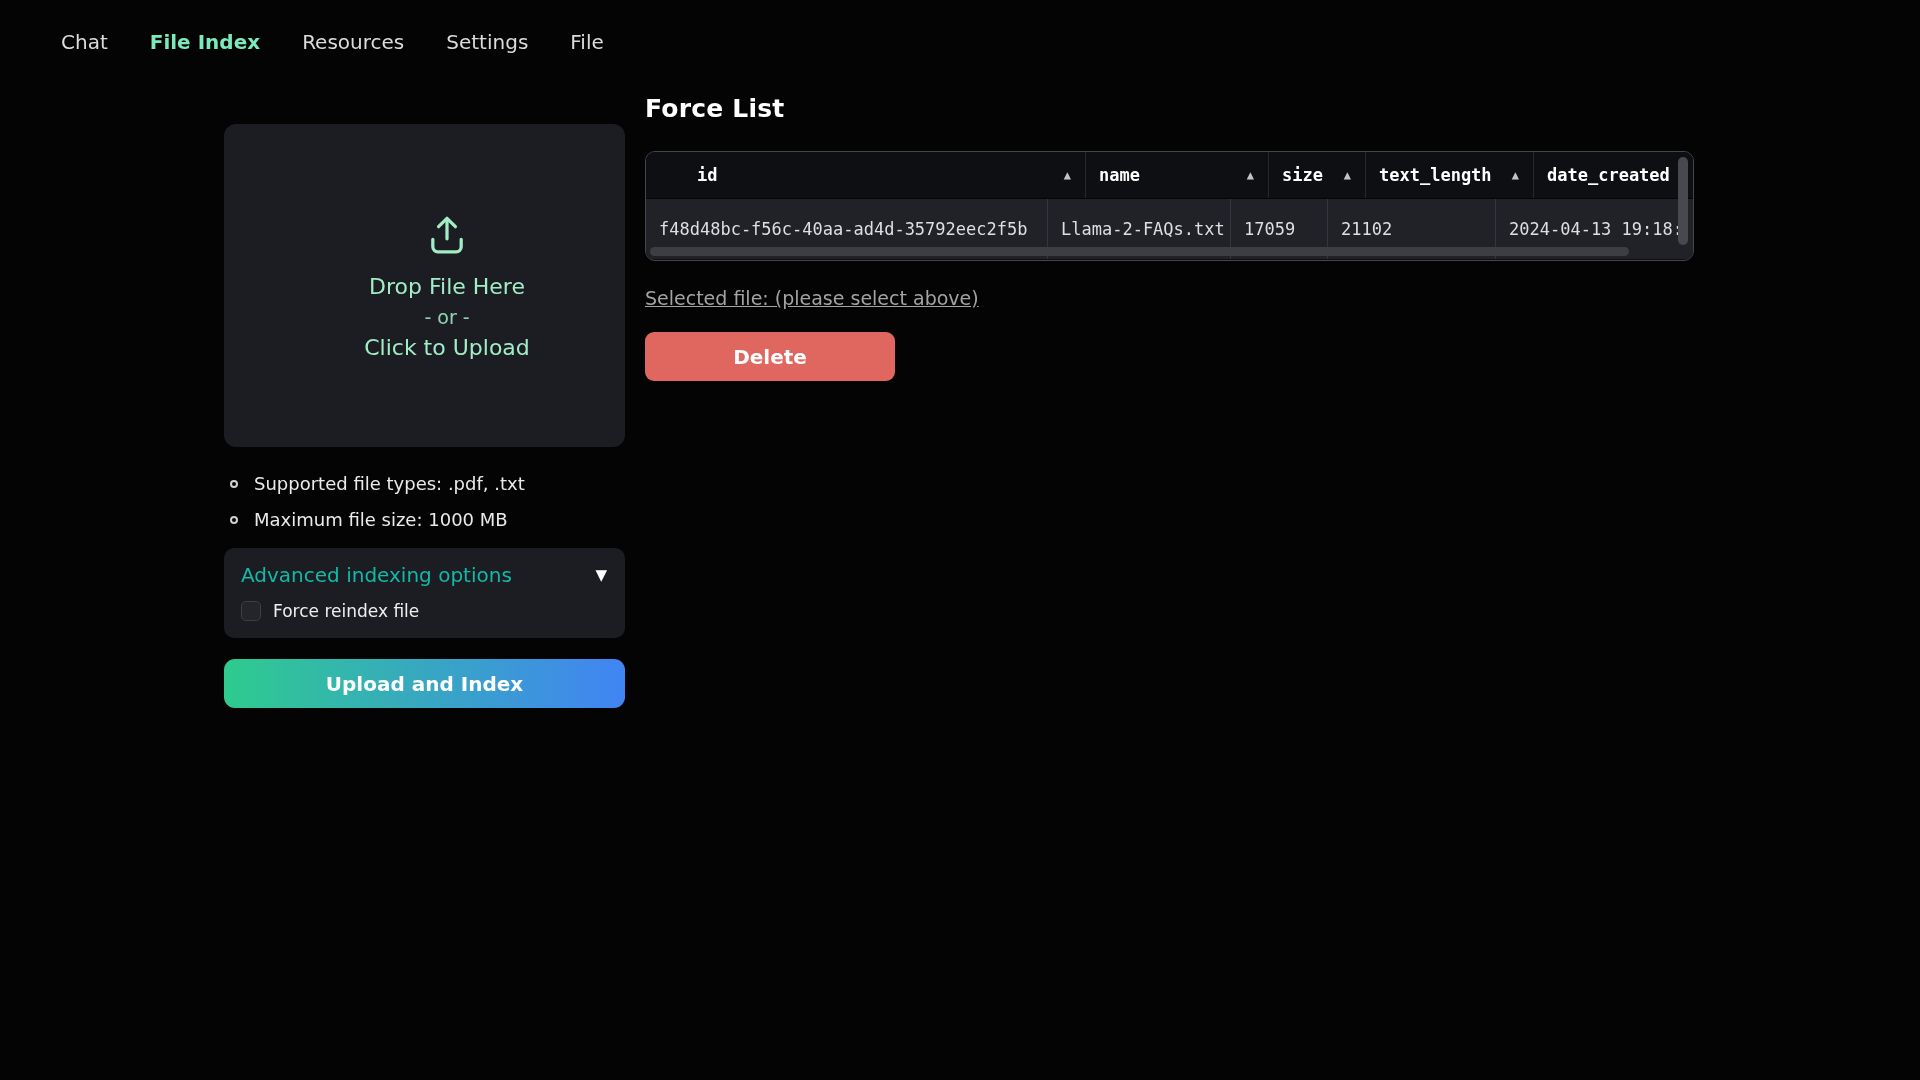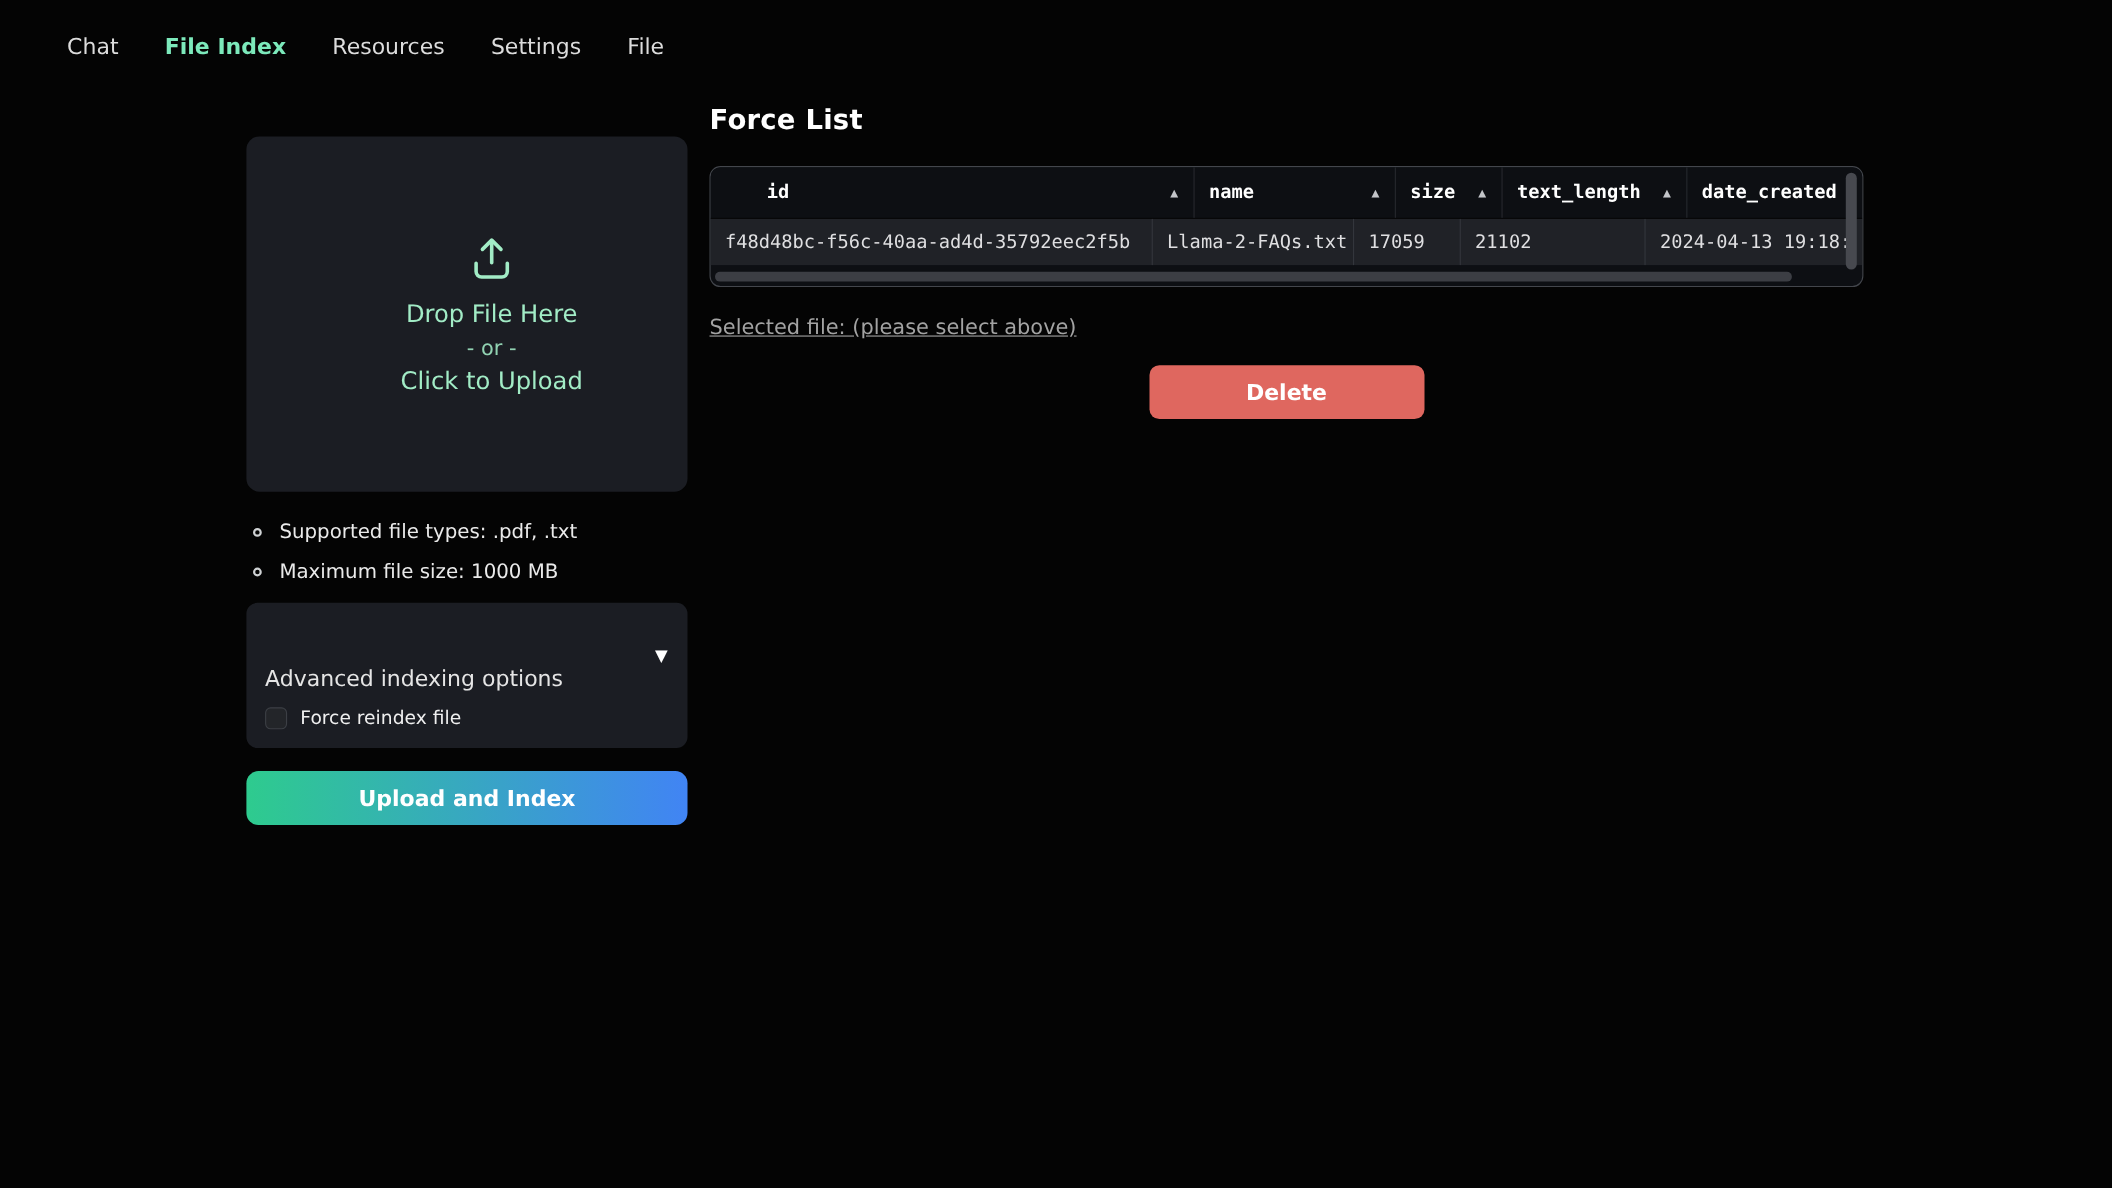--- a/index.html
+++ b/index.html
@@ -32,21 +32,21 @@
   .dz-or    { color:#a2ecc6; font-size:19px; opacity:.88; }
 
   
   .notes { margin-top:26px; display:flex; flex-direction:column; gap:15px; }
   .note { display:flex; align-items:center; gap:16px; font-size:18px; color:#eaeaea; padding-left:6px; }
   .bullet { width:8px; height:8px; border:2px solid #cfd2d4; border-radius:50%; flex:0 0 auto; }
 
   
   .accordion { margin-top:18px; background:#1b1d23; border-radius:10px; padding:15px 18px 17px 17px; }
   .acc-header { display:flex; justify-content:space-between; align-items:center; cursor:pointer; }
-  .acc-title { font-size:20px; color:#e5e5e5;margin-top:42px; }
+  .acc-title { font-size:20px; color:#14b8a6; }
   .acc-caret { font-size:15px; color:#ffffff; }
   .acc-body { margin-top:14px; display:flex; align-items:center; gap:12px; cursor:pointer; }
   .checkbox { width:20px; height:20px; border-radius:5px; border:1px solid #3c3f45; background:#232529; flex:0 0 auto; }
   .cb-label { font-size:17px; color:#efefef; }
 
   
   .upload-btn {
     margin-top:21px; width:100%; height:49px; border:none; border-radius:11px;
     background:linear-gradient(90deg,#2ecb8e 0%,#4184f4 100%);
     color:#fff; font-size:20px; font-weight:bold; font-family:inherit; cursor:pointer;
@@ -58,21 +58,21 @@
     border:1px solid #43464c; border-radius:10px; background:#0d0f13; overflow:hidden;
   }
   .thead { display:flex; height:47px; background:#0d0f13; border-bottom:1px solid #050505;padding-left:38px; }
   .th {
     display:flex; align-items:center; justify-content:space-between;
     padding:0 14px 0 13px; border-right:1px solid #26282e; cursor:pointer;
     font-family:"DejaVu Sans Mono","Liberation Mono",monospace;
     font-weight:bold; font-size:17px; color:#ffffff; white-space:nowrap; overflow:hidden;
   }
   .sort { color:#c3c5c9; font-size:12px; margin-left:10px; }
-  .trow { display:flex; height:42px; background:#202227; cursor:pointer; }
+  .trow { display:flex; height:60px; background:#202227; cursor:pointer; }
   .td {
     display:flex; align-items:center; padding:0 13px; border-right:1px solid #33363c;
     font-family:"DejaVu Sans Mono","Liberation Mono",monospace;
     font-size:17px; color:#dfdfe1; white-space:nowrap; overflow:hidden;
   }
   .c-id   { width:402px; flex:0 0 402px; }
   .c-name { width:183px; flex:0 0 183px; }
   .c-size { width:97px;  flex:0 0 97px; }
   .c-tl   { width:168px; flex:0 0 168px; }
   .c-date { flex:1; border-right:none; }
@@ -80,21 +80,21 @@
     position:absolute; left:4px; bottom:4px; height:9px; width:93.5%;
     background:#3c3e44; border-radius:5px; cursor:pointer;
   }
   .vscroll-thumb {
     position:absolute; top:5px; right:5px; width:10px; height:88px;
     background:#47494f; border-radius:5px; cursor:pointer;
   }
 
   
   .selected-row { margin-top:26px; font-size:19px; color:#a3a3a3;text-decoration:underline; }
-  .delete-row { margin-top:23px; display:flex; justify-content:center; }
+  .delete-row { margin-top:23px; display:flex; justify-content:flex-start; }
   .delete-btn {
     width:250px; height:49px; border:none; border-radius:9px;
     background:#df675f; color:#fff; font-size:20px; font-weight:bold;
     font-family:inherit; cursor:pointer;
   }
 </style>
 </head>
 <body>
 
 <nav class="nav">

